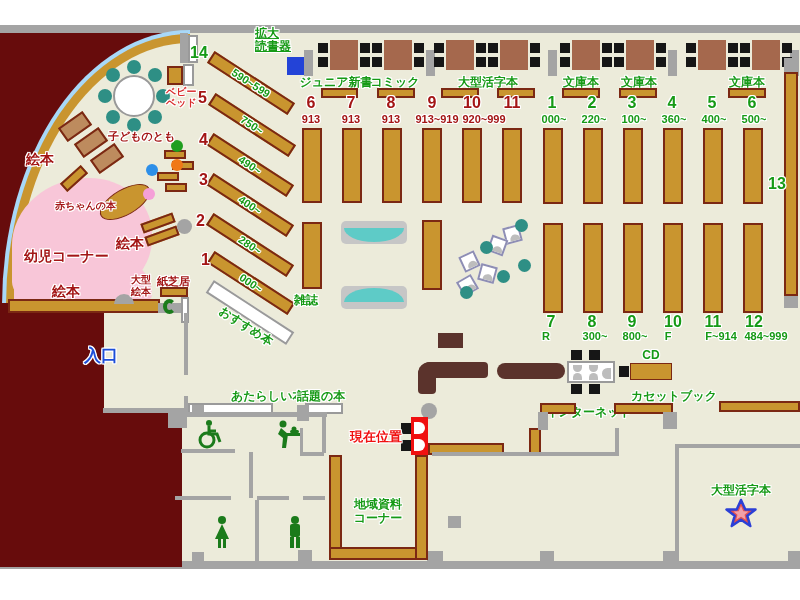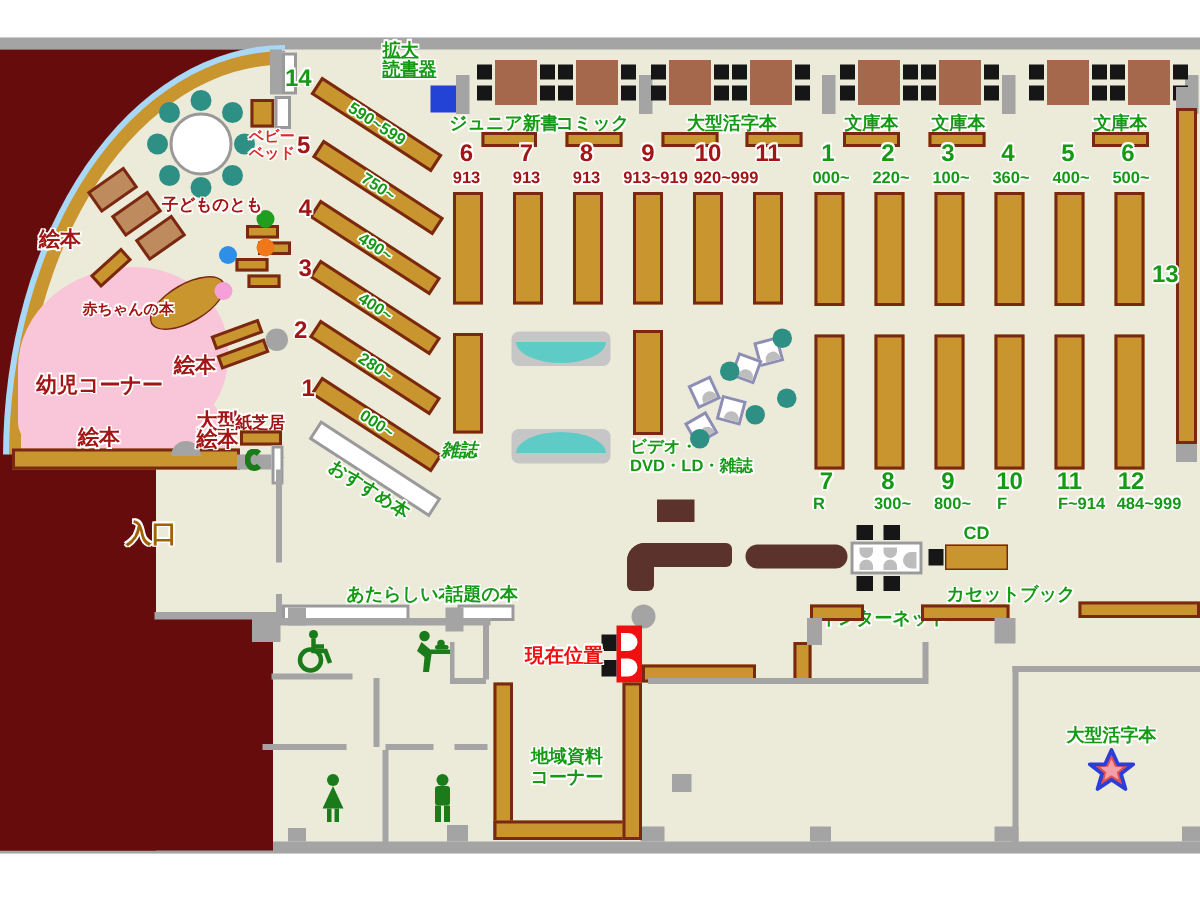--- a/index.html
+++ b/index.html
@@ -15,21 +15,21 @@
   .tbl{background:#A5684D;}
   .chair{background:#161616;}
   .dot{border-radius:50%;}
   .teal{background:#2E8F85;}
   .lbl{white-space:nowrap;font-weight:bold;
        text-shadow:-1px -1px 0 #fff,1px -1px 0 #fff,-1px 1px 0 #fff,1px 1px 0 #fff,0 -1px 0 #fff,0 1px 0 #fff,-1px 0 0 #fff,1px 0 0 #fff;}
   .g{color:#169A16;}
   .dr{color:#A31515;}
   .rd{color:#F01010;}
   .rr{color:#D92C2C;}
-  .bl{color:#a16207;}
+  .bl{color:#1d4ed8;}
   .cx{transform:translateX(-50%);}
   .num{font-size:16px;}
   .rng{font-size:11px;}
   .diag{transform:rotate(33deg);display:flex;align-items:center;justify-content:center;}
   .diagtxt{font-size:11px;}
   .counter{background:#5B332C;}
   .pent{background:#fff;border:2px solid #8E8EB4;}
   .halfseat{background:#BDBDBD;border-radius:8px 8px 0 0;}
   svg{display:block;}
 </style>
@@ -93,21 +93,21 @@
 <div class="a lbl rr" style="left:166px;top:86px;font-size:10px;line-height:11px;">
   <div>ベビー</div>
       <div>ベッド</div>
 </div>
 <div class="a lbl dr" style="left:108px;top:129px;font-size:11px;">子どものとも</div>
 <div class="a lbl dr" style="left:26px;top:151px;font-size:14px;">絵本</div>
 <div class="a lbl dr" style="left:55px;top:199px;font-size:10px;">赤ちゃんの本</div>
 <div class="a lbl dr" style="left:24px;top:248px;font-size:14px;">幼児コーナー</div>
 <div class="a lbl dr" style="left:116px;top:235px;font-size:14px;">絵本</div>
 <div class="a lbl dr" style="left:52px;top:283px;font-size:14px;">絵本</div>
-<div class="a lbl dr" style="left:131px;top:274px;font-size:14px;line-height:12px;">
+<div class="a lbl dr" style="left:131px;top:274px;font-size:10px;line-height:12px;">
   <div>大型</div>
       <div>絵本</div>
 </div>
 <div class="a lbl dr" style="left:157px;top:274px;font-size:11px;">紙芝居</div>
 <div class="a shelf" style="left:160px;top:287px;width:28px;height:10px;"></div>
 <div class="a wshelf" style="left:181px;top:297px;width:8px;height:26px;"></div>
 <div class="a" style="left:163px;top:299px;width:13px;height:15px;border:4px solid #1B7B1B;border-right-color:transparent;border-radius:50%;"></div>
 
 <div class="a lbl bl" style="left:84px;top:344px;font-size:17px;">入口</div>
 <div class="a wall" style="left:184px;top:313px;width:4px;height:62px;"></div>
@@ -304,25 +304,21 @@
 <div class="a shelf" style="left:302px;top:222px;width:20px;height:67px;"></div>
 <div class="a shelf" style="left:422px;top:220px;width:20px;height:70px;"></div>
 
 <div class="a" style="left:341px;top:221px;width:66px;height:23px;background:#C6C6C6;border-radius:5px;">
   <div style="position:absolute;left:3px;top:7px;width:60px;height:14px;background:#5ECBC7;border-radius:0 0 50% 50% / 0 0 100% 100%;"></div>
 </div>
 <div class="a" style="left:341px;top:286px;width:66px;height:23px;background:#C6C6C6;border-radius:5px;">
   <div style="position:absolute;left:3px;top:2px;width:60px;height:14px;background:#5ECBC7;border-radius:50% 50% 0 0 / 100% 100% 0 0;"></div>
 </div>
 
-<div class="a lbl g" style="left:294px;top:292px;font-size:12px;font-style:italic;">雑誌</div>
-<div class="a lbl g" style="left:420px;top:292px;font-size:11px;line-height:13px;">
-  <div>ビデオ・</div>
-      <div>DVD・LD・雑誌</div>
-</div>
+<div class="a lbl g" style="left:294px;top:292px;font-size:12px;">雑誌</div>
 
 <div class="a pent" style="left:504px;top:226px;width:17px;height:17px;transform:rotate(-15deg);">
       <div class="halfseat" style="position:absolute;left:3px;top:7px;width:10px;height:6px;"></div>
     </div>
 <div class="a pent" style="left:489px;top:237px;width:17px;height:17px;transform:rotate(20deg);">
       <div class="halfseat" style="position:absolute;left:3px;top:7px;width:10px;height:6px;"></div>
     </div>
 <div class="a pent" style="left:461px;top:253px;width:17px;height:17px;transform:rotate(-25deg);">
       <div class="halfseat" style="position:absolute;left:3px;top:7px;width:10px;height:6px;"></div>
     </div>

